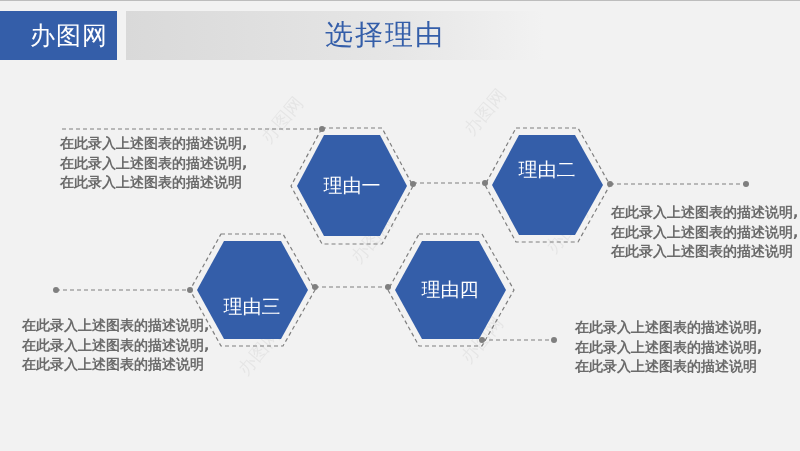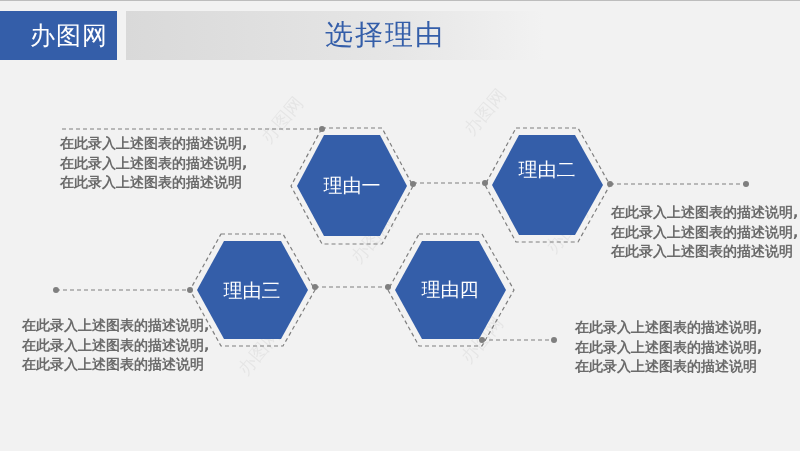--- a/index.html
+++ b/index.html
@@ -68,21 +68,21 @@
     <circle cx="190" cy="290" r="3"></circle>
     <circle cx="315" cy="287" r="3"></circle>
     <circle cx="388" cy="287" r="3"></circle>
     <circle cx="482" cy="340" r="3"></circle>
     <circle cx="554" cy="340" r="3"></circle>
   </g>
 </svg>
 
 <div class="hex-label" style="left:297px;top:172px;">理由一</div>
 <div class="hex-label" style="left:492px;top:156px;">理由二</div>
-<div class="hex-label" style="left:197px;top:277px;">理由三</div>
+<div class="hex-label" style="left:197px;top:294px;font-family:Liberation Serif, serif;">理由三</div>
 <div class="hex-label" style="left:395px;top:277px;font-family:Liberation Serif, serif;">理由四</div>
 
 <div class="desc" style="left:60px;top:134px;">
   <div>在此录入上述图表的描述说明,</div>
   <div>在此录入上述图表的描述说明,</div>
   <div>在此录入上述图表的描述说明</div>
 </div>
 <div class="desc" style="left:611px;top:203px;">
   <div>在此录入上述图表的描述说明,</div>
   <div>在此录入上述图表的描述说明,</div>

